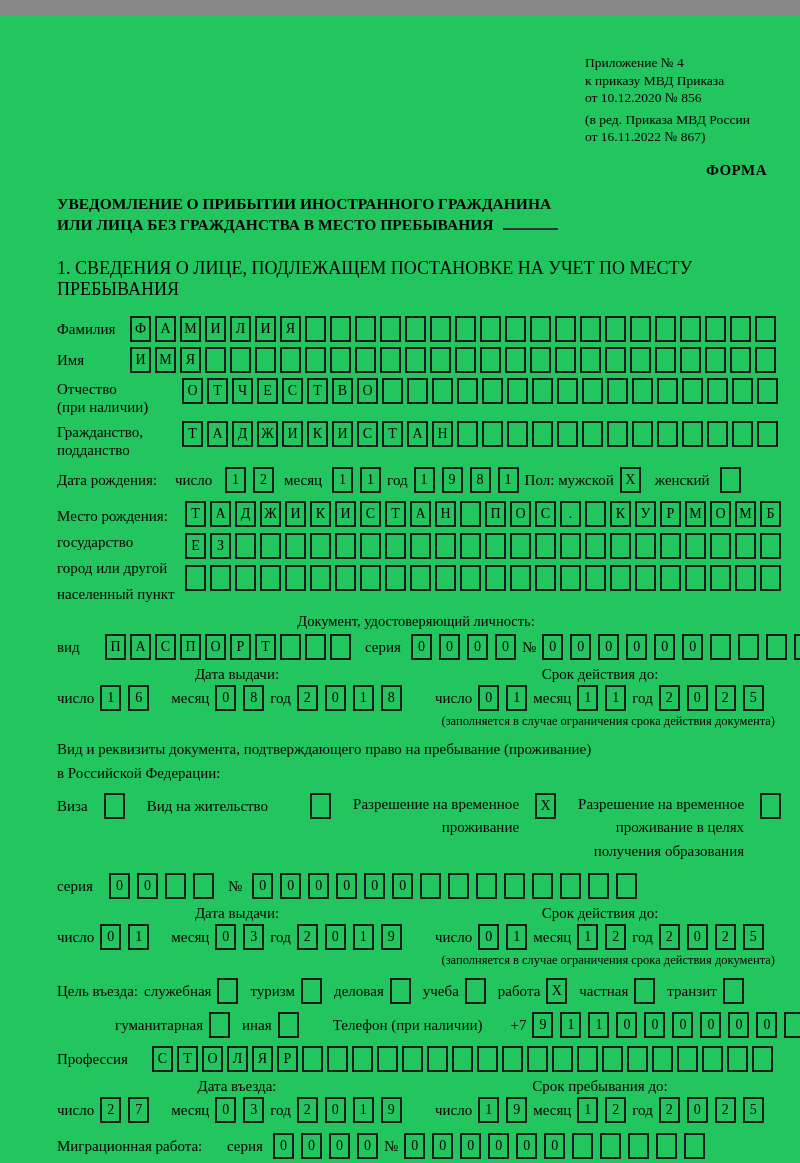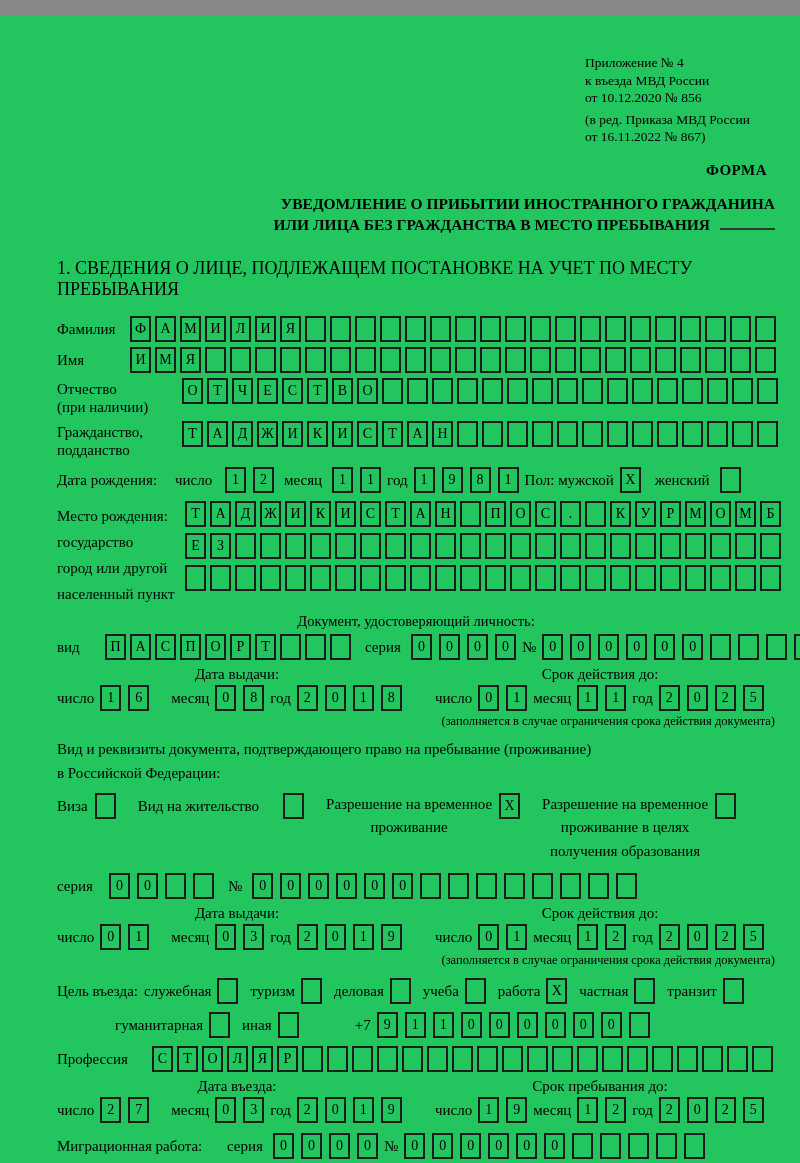--- a/index.html
+++ b/index.html
@@ -5,21 +5,21 @@
   html,body { margin:0; padding:0; background:#888; }
   .page {
     width:800px; height:1163px; background:#22c55e; color:#000;
     font-family:"Liberation Serif","DejaVu Serif",serif; font-size:15px;
     box-sizing:border-box; padding:38px 25px 0 57px; position:relative;
     margin:16px auto; overflow:hidden;
   }
   .appendix { margin-left:auto; width:190px; font-size:13.5px; line-height:1.3; }
   .appendix .rev { margin-top:4px; }
   .forma { text-align:right; font-weight:bold; font-size:15px; margin-top:16px; padding-right:8px; letter-spacing:.5px; }
-  .title { text-align:right; font-weight:bold; font-size:15.5px; line-height:1.4; margin-top:14px; }
+  .title { text-align:left; font-weight:bold; font-size:15.5px; line-height:1.4; margin-top:14px; }
   .blank-line { display:inline-block; width:55px; border-bottom:2px solid #333; margin-left:10px; }
   .sect-head { text-align:left; font-weight:normal; font-size:18px; margin-top:22px; }
   .rows { margin-top:16px; }
   .row { display:flex; align-items:flex-start; margin-bottom:5px; }
   .lbl { line-height:26px; flex:none; }
   .lbl2 { line-height:18px; flex:none; padding-top:2px; }
   .boxes { display:inline-flex; gap:4px; flex:none; }
   .boxes.sp { gap:7px; }
   .cell {
     box-sizing:content-box; width:17px; height:22px; border:2px solid #1c1c1c;
@@ -29,35 +29,35 @@
   .g6 { width:6px; flex:none; } .g10 { width:10px; flex:none; } .g14 { width:14px; flex:none; } .g22 { width:22px; flex:none; }
   .doc-head { text-align:center; font-weight:normal; font-size:14.5px; margin:6px 0 4px 0; }
   .dblock { margin-top:6px; }
   .dheads { display:flex; }
   .dheads .h1 { width:360px; text-align:center; }
   .dheads .h2 { width:330px; text-align:center; margin-left:18px; }
   .drow { display:flex; align-items:center; margin-top:2px; }
   .dgroup { display:flex; align-items:center; gap:6px; }
   .dgroup .t { line-height:26px; }
   .note { font-size:12.5px; text-align:right; margin-top:3px; }
-  .cbgroup { display:flex; align-items:flex-start; gap:7px; flex:none; }
-  .cb-lines { text-align:center; line-height:1.55; }
+  .cbgroup { display:flex; align-items:flex-start; gap:16px; flex:none; }
+  .cb-lines { text-align:right; line-height:1.55; }
   .purpose-line { display:flex; align-items:flex-end; margin-top:10px; flex-wrap:nowrap; }
   .purpose-line .t { margin-right:6px; }
   .purpose-line .boxes { margin-right:12px; }
   .mt8 { margin-top:8px; } .mt10 { margin-top:10px; }
 </style>
 </head>
 <body>
 
 <div class="page">
 
   <div class="appendix">
     <div>Приложение № 4</div>
-    <div>к въезда МВД России</div>
+    <div>к приказу МВД Приказа</div>
     <div>от 10.12.2020 № 856</div>
     <div class="rev">(в ред. Приказа МВД России</div>
     <div>от 16.11.2022 № 867)</div>
   </div>
   <div class="forma">ФОРМА</div>
 
   <div class="title">
     <div>УВЕДОМЛЕНИЕ О ПРИБЫТИИ ИНОСТРАННОГО ГРАЖДАНИНА</div>
     <div>
       <span>ИЛИ ЛИЦА БЕЗ ГРАЖДАНСТВА В МЕСТО ПРЕБЫВАНИЯ</span><span class="blank-line"></span>
@@ -570,20 +570,21 @@
     <div class="purpose-line" style="margin-left:58px; margin-top:8px">
       <span class="t">гуманитарная</span>
       <span class="boxes">
           <span class="cell"></span>
         </span>
       <span class="t">иная</span>
       <span class="boxes">
           <span class="cell"></span>
         </span>
       <span class="g22"></span>
+      <span class="t">Телефон (при наличии)</span>
       <span class="g22"></span>
       <span class="t">+7</span>
       <span class="boxes sp">
           <span class="cell">9</span>
           <span class="cell">1</span>
           <span class="cell">1</span>
           <span class="cell">0</span>
           <span class="cell">0</span>
           <span class="cell">0</span>
           <span class="cell">0</span>

